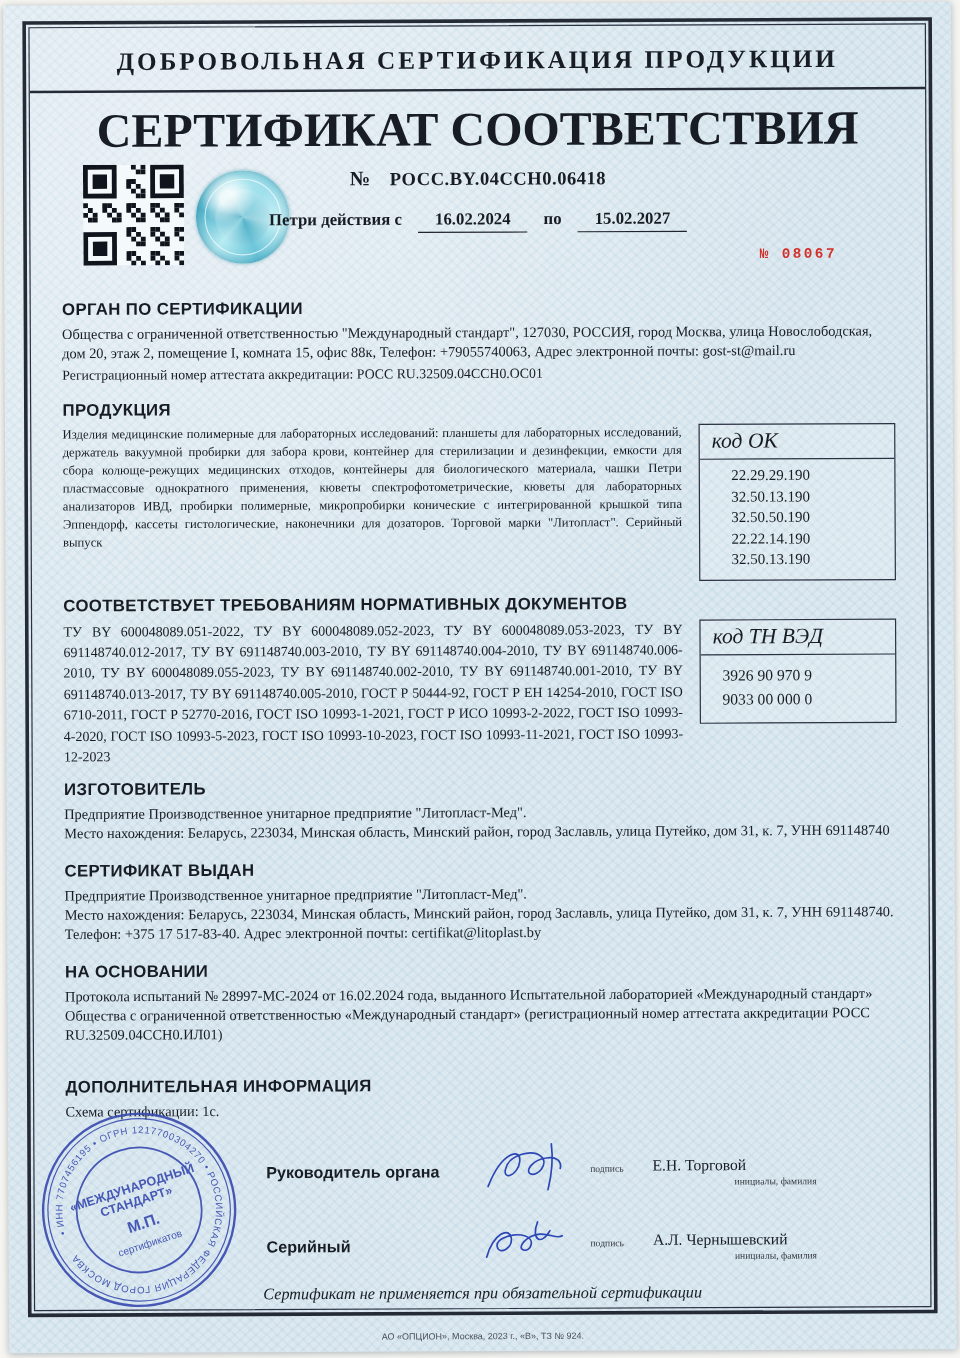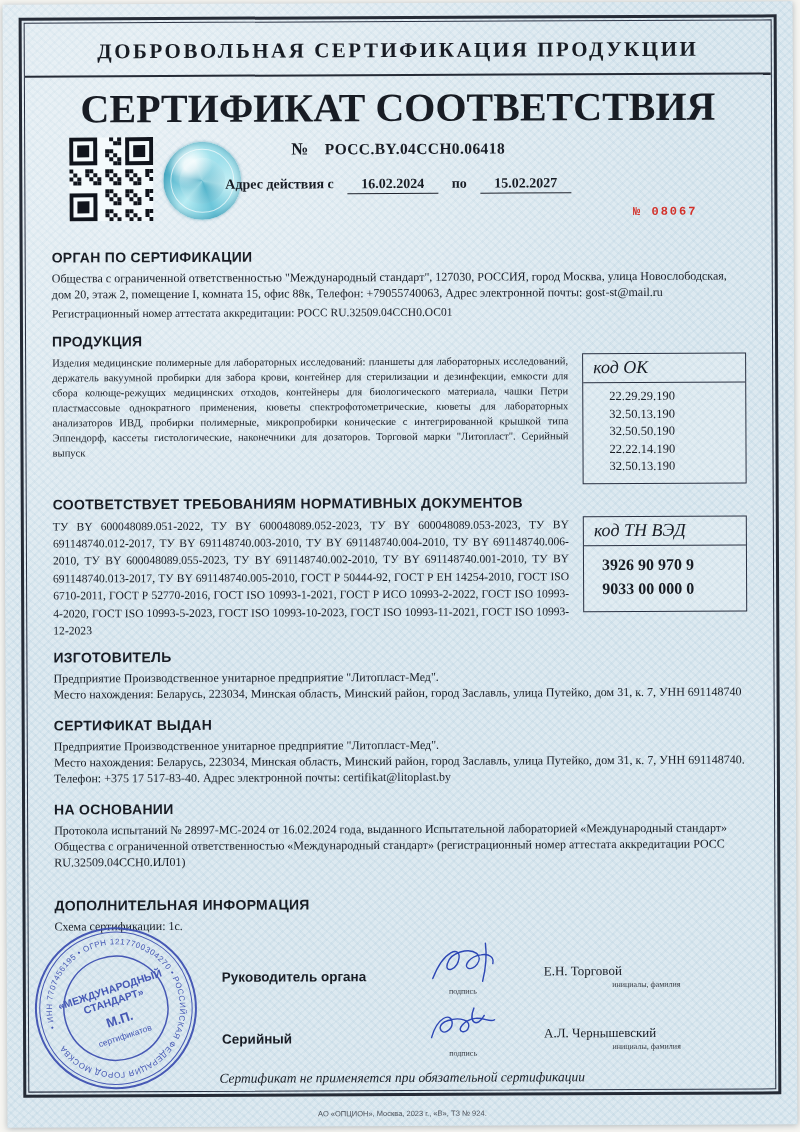--- a/index.html
+++ b/index.html
@@ -62,28 +62,28 @@
   .sec-additional h2{margin-top:26px;}
 
   .row{display:flex;gap:14px;align-items:flex-start;}
   .row p{flex:1;}
   .small{font-size:10.6px !important;line-height:1.42 !important;text-align:justify;}
   .std{font-size:11.6px !important;line-height:1.5 !important;text-align:justify;}
 
   .code-box{width:162px;border:1px solid #2a3142;background:rgba(255,255,255,.14);flex:none;}
   .cb-title{font-size:18px;padding:3px 10px 4px;border-bottom:1px solid #2a3142;font-style:italic;}
   .code-list{padding:5px 8px 7px 26px;font-size:12.5px;line-height:1.4;}
-  .code-list-tnved{padding:7px 8px 9px 18px;font-size:16px;line-height:1.55;font-weight:bold;}
+  .code-list-tnved{padding:7px 8px 9px 18px;font-size:13px;line-height:1.55;}
 
   .sign-area{position:relative;margin-top:4px;height:124px;}
   .stamp{position:absolute;left:-24px;top:-16px;transform:rotate(-18deg);opacity:.92;}
   .sign-rows{margin-left:152px;display:flex;flex-direction:column;gap:4px;}
   .sign-row{display:grid;grid-template-columns:175px 1fr 205px;align-items:end;height:58px;}
   .role{font-family:"Liberation Sans",sans-serif;font-weight:bold;font-size:13.5px;padding-bottom:12px;margin-left:15px;}
-  .sig-block{display:flex;flex-direction:column;align-items:center;}
+  .sig-block{display:flex;flex-direction:row;align-items:center;}
   .sig{width:110px;height:44px;overflow:visible;}
   .sig path{fill:none;stroke:#2c46b5;stroke-width:1.9;stroke-linecap:round;}
   .cap{font-size:8px;color:#33373f;text-align:center;margin-top:1px;}
   .name-block{padding-bottom:6px;}
   .name{font-size:13px;}
   .name-block .cap{text-align:center;}
 
   .note{margin-top:8px;text-align:center;font-style:italic;font-size:13.5px;}
   .print-info{
     position:absolute;left:0;right:0;bottom:8px;text-align:center;
@@ -196,21 +196,21 @@
               <rect x="0" y="56" width="28" height="28" fill="#10141c"></rect>
               <rect x="4" y="60" width="20" height="20" fill="#f4fafc"></rect>
               <rect x="8" y="64" width="12" height="12" fill="#10141c"></rect>
             </svg>
         </div>
         <div class="holo"></div>
         <div class="cert-line">
           <span class="no-sign">№</span><span>РОСС.BY.04ССН0.06418</span>
         </div>
         <div class="validity">
-          <span class="pre">Адрес действия с</span>
+          <span class="pre">Петри действия с</span>
           <span class="date">16.02.2024</span>
           <span class="to-word">по</span>
           <span class="date">15.02.2027</span>
         </div>
         <div class="blank-no">№ 08067</div>
       </div>
 
       <section class="sec sec-org">
         <h2>ОРГАН ПО СЕРТИФИКАЦИИ</h2>
         <p>Общества с ограниченной ответственностью "Международный стандарт", 127030, РОССИЯ, город Москва, улица Новослободская, дом 20, этаж 2, помещение I, комната 15, офис 88к, Телефон: +79055740063, Адрес электронной почты: gost-st@mail.ru</p>

